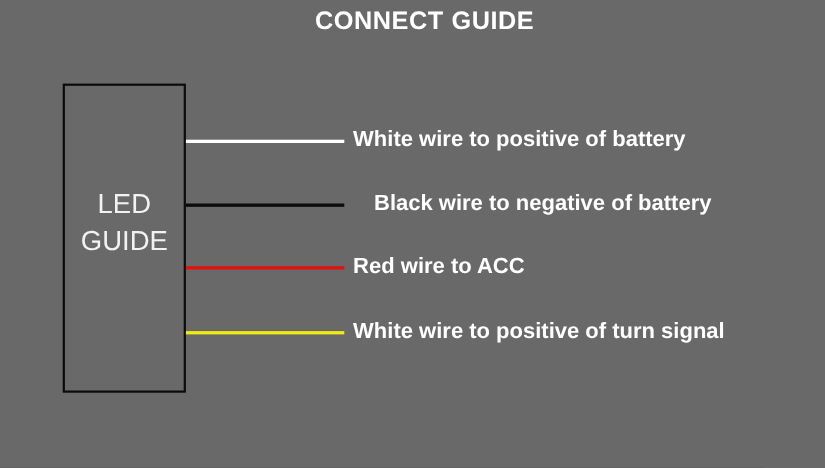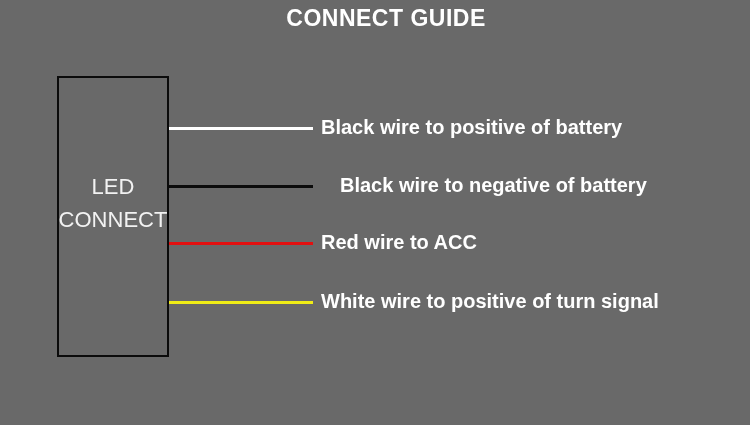--- a/index.html
+++ b/index.html
@@ -45,21 +45,21 @@
     box-sizing: border-box;
     background: transparent;
   }
   #driver-label {
     position: absolute;
     left: 57px;
     top: 170px;
     width: 112px;
     text-align: center;
     color: #f2f2f2;
-    font-size: 22px;
+    font-size: 25px;
     line-height: 33px;
     font-weight: normal;
     font-family: "Liberation Sans", sans-serif;
   }
   .wire {
     position: absolute;
     height: 3px;
     left: 169px;
     width: 144px;
   }
@@ -77,26 +77,26 @@
 </head>
 <body>
 
 <div id="diagram" style="background: rgb(105, 105, 105);">
 
   <div id="title"><span id="title-inner">CONNECT GUIDE</span></div>
 
   <div id="driver-box" style="border-color: rgb(11, 11, 11);"></div>
   <div id="driver-label">
     <div>LED</div>
-    <div>CONNECT</div>
+    <div>GUIDE</div>
   </div>
 
   <div class="wire" id="wire-white" style="top: 127px; background: rgb(255, 255, 255);"></div>
   <div class="wire" id="wire-black" style="top: 185px; background: rgb(11, 11, 11);"></div>
   <div class="wire" id="wire-red" style="top: 242px; background: rgb(227, 16, 16);"></div>
   <div class="wire" id="wire-yellow" style="top: 301px; background: rgb(240, 236, 22);"></div>
 
-  <div class="wire-label" id="label-white" style="top: 117px;">Black wire to positive of battery</div>
+  <div class="wire-label" id="label-white" style="top: 117px;">White wire to positive of battery</div>
   <div class="wire-label" id="label-black" style="top: 175px; margin-left: 19px;">Black wire to negative of battery</div>
   <div class="wire-label" id="label-red" style="top: 232px; text-align: right;">Red wire to ACC</div>
   <div class="wire-label" id="label-yellow" style="top: 291px;">White wire to positive of turn signal</div>
 
 </div>
 
 </body></html>

